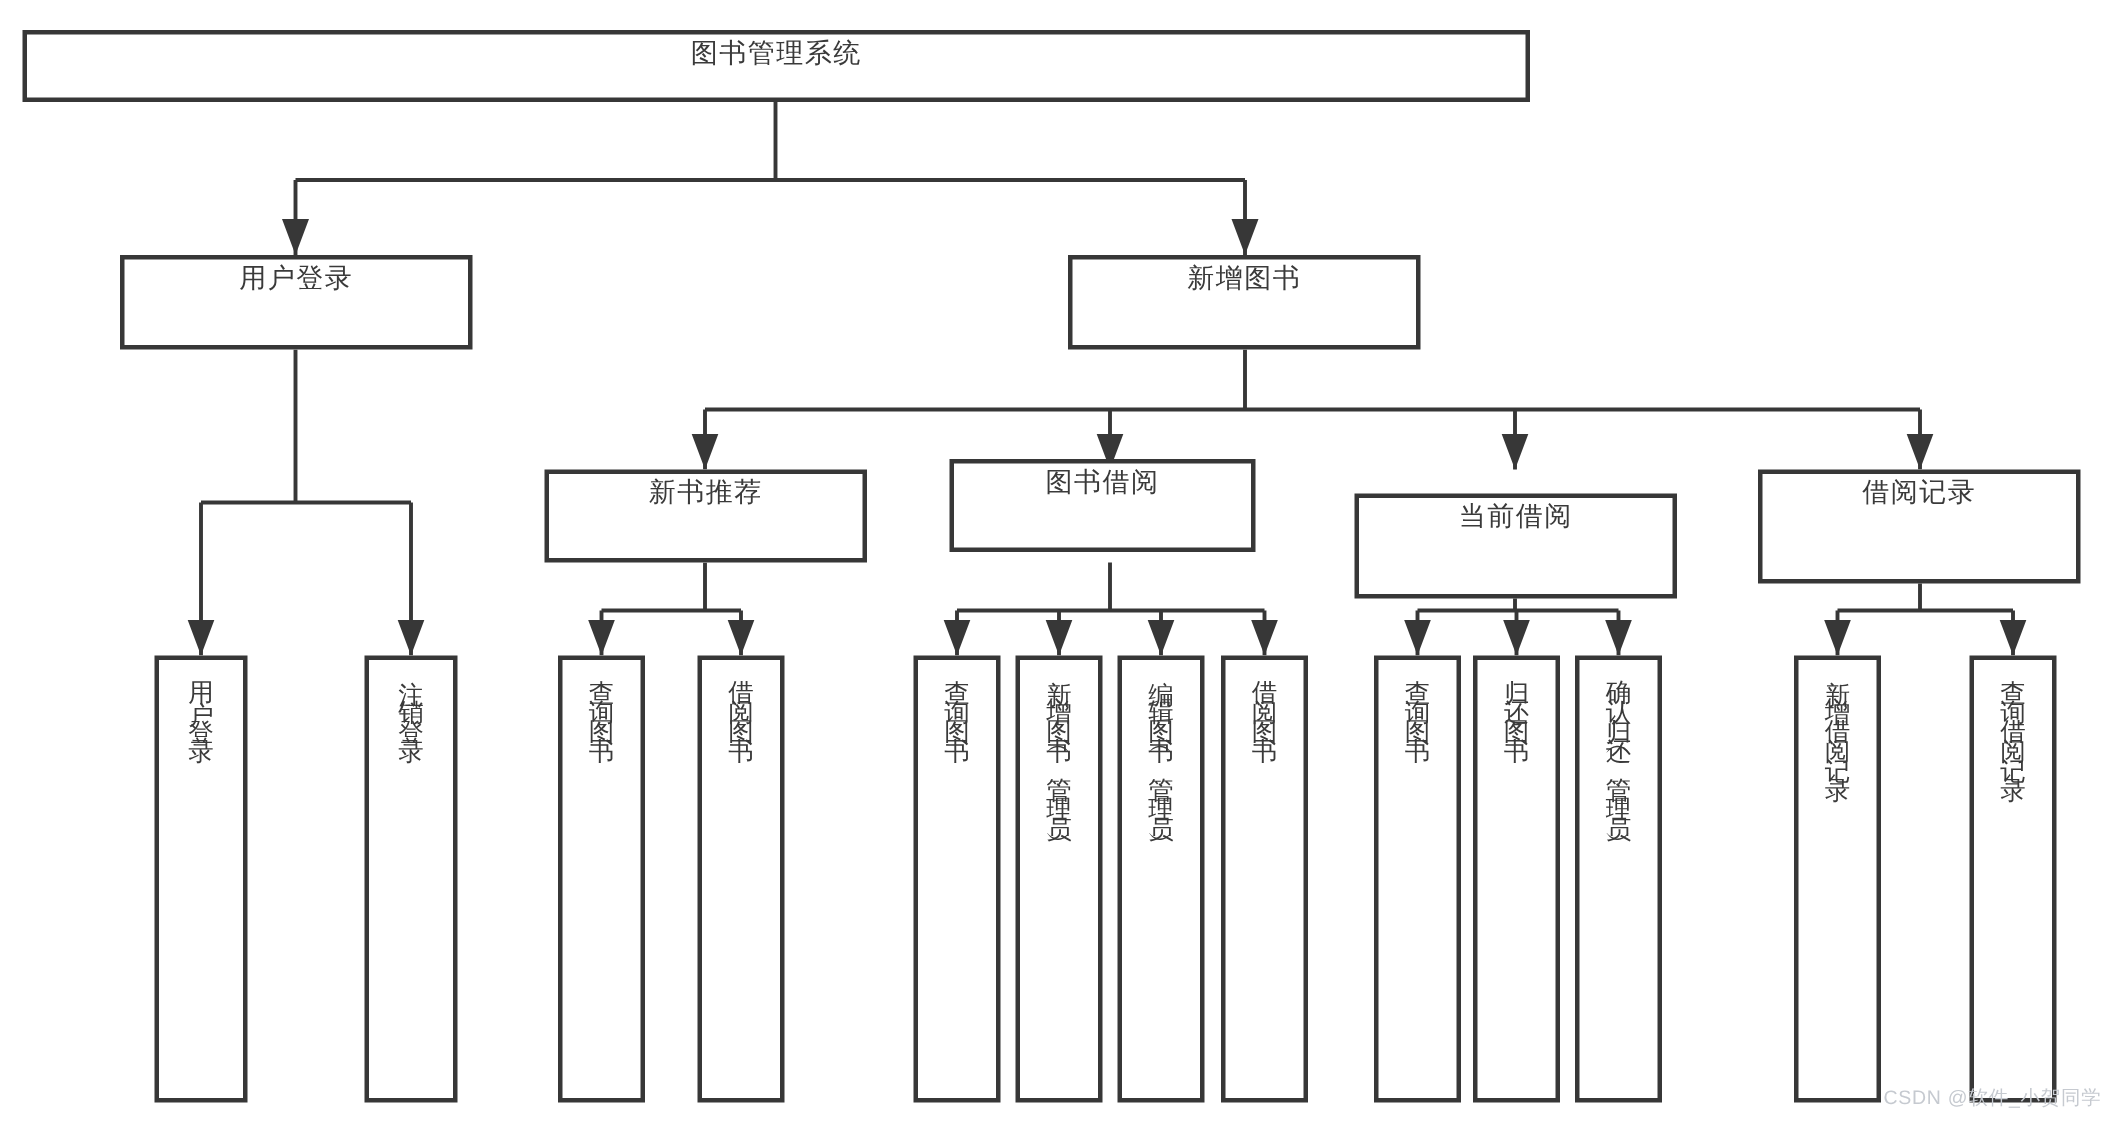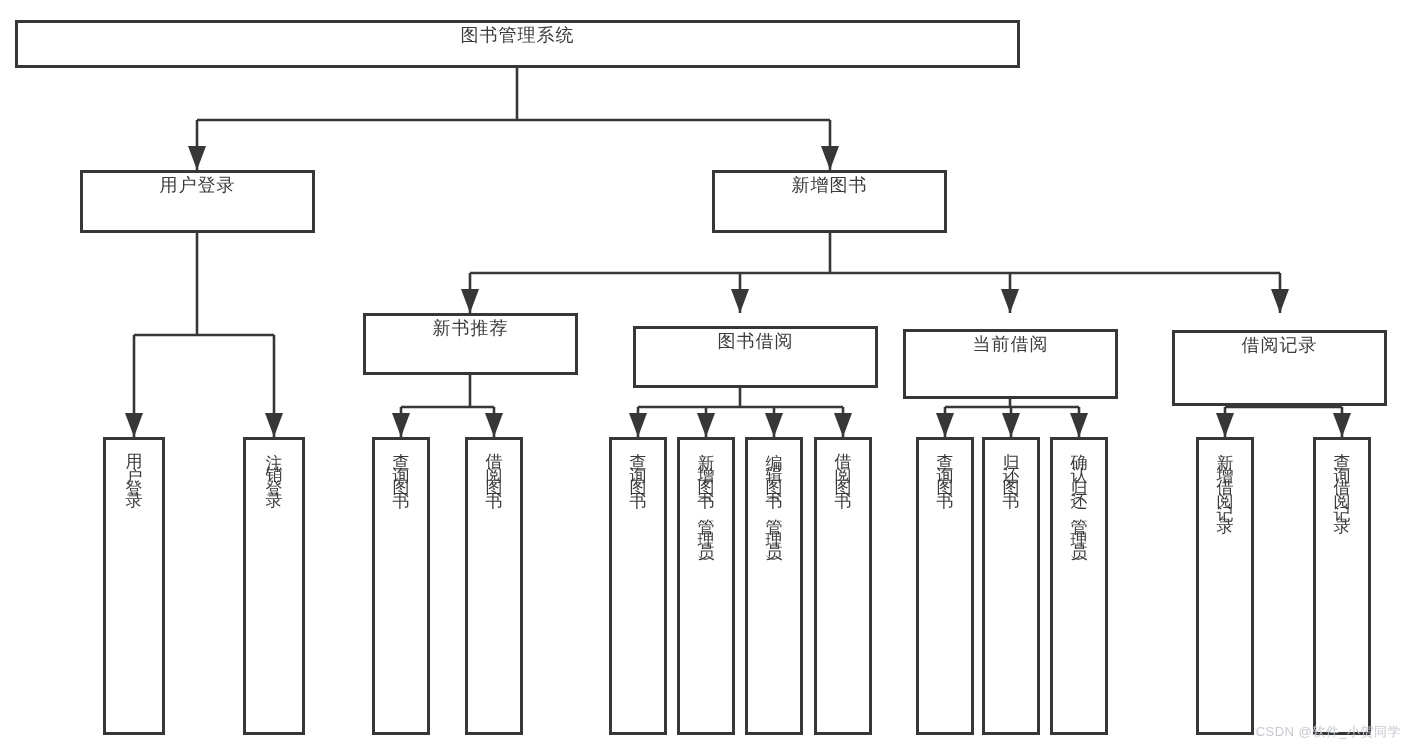--- a/index.html
+++ b/index.html
@@ -114,27 +114,27 @@
   <div class="box h" style="left:80px;top:170px;width:235px;height:63px">
     <span>用户登录</span>
   </div>
   <div class="box h" style="left:712px;top:170px;width:235px;height:63px">
     <span>新增图书</span>
   </div>
 
   <div class="box h" style="left:363px;top:313px;width:215px;height:62px">
     <span>新书推荐</span>
   </div>
-  <div class="box h" style="left:633px;top:326px;width:245px;height:62px">
+  <div class="box h" style="left:633px;top:306px;width:204px;height:62px">
     <span>图书借阅</span>
   </div>
   <div class="box h" style="left:903px;top:329px;width:215px;height:70px">
     <span>当前借阅</span>
   </div>
-  <div class="box h" style="left:1172px;top:330px;width:215px;height:76px">
+  <div class="box h" style="left:1172px;top:313px;width:215px;height:76px">
     <span>借阅记录</span>
   </div>
 
   <div class="box v" style="left:103px;top:437px;width:62px;height:298px">
     <span>用户登录</span>
   </div>
   <div class="box v" style="left:243px;top:437px;width:62px;height:298px">
     <span>注销登录</span>
   </div>
 

